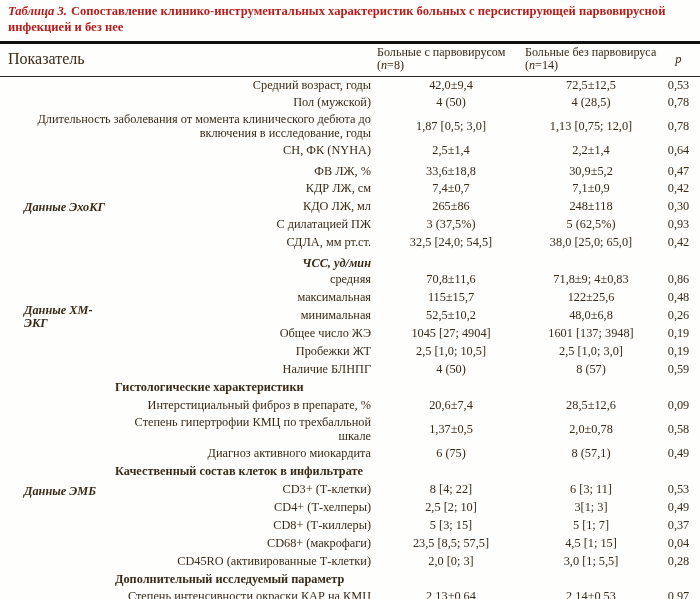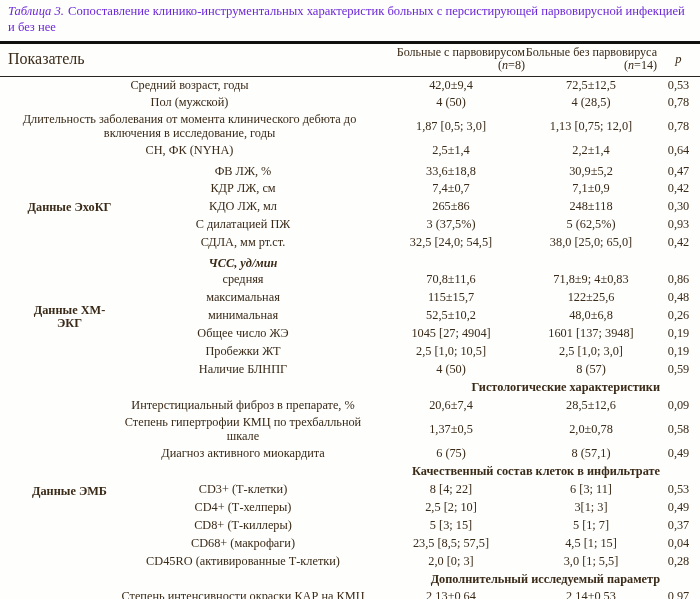--- a/index.html
+++ b/index.html
@@ -7,63 +7,64 @@
     width: 700px;
     height: 599px;
     box-sizing: border-box;
     background: #fefefc;
     font-family: "Liberation Serif", "DejaVu Serif", serif;
     color: #3a2a18;
     overflow: hidden;
   }
   .title {
     padding: 4px 12px 5px 8px;
-    font-weight: normal;
+    font-weight: bold;
     font-size: 12.6px;
     line-height: 1.26;
-    color: #6d28d9;
+    color: #b91c1c;
     border-bottom: 3px solid #101010;
   }
   .title .tlabel { font-style: italic; margin-right: 4px; }
   table {
     width: 700px;
     border-collapse: collapse;
     table-layout: fixed;
     font-size: 12.3px;
     border-bottom: 3px solid #101010;
   }
   thead td {
     border-bottom: 1px solid #2a2420;
     vertical-align: middle;
     padding: 2px 0 3px 0;
     color: #3a2a18;
   }
   .head-indicator { padding-left: 8px; text-align: left; font-size: 16px; }
-  .head-group { text-align: right; line-height: 1.12; font-size: 12.1px; }
+  .head-group { text-align: left; line-height: 1.12; font-size: 12.1px; }
   .head-p { text-align: center; font-style: italic; font-size: 12.6px; }
   tbody td {
     vertical-align: middle;
     line-height: 1.12;
     padding: 1px 0;
   }
   tbody tr { height: 18px; }
   tr.section-start > td { padding-top: 5px; }
-  .label-cell { text-align: center; padding-right: 6px; }
+  .label-cell { text-align: right; padding-right: 6px; }
   .label-full { padding-left: 8px; }
   .bold { font-weight: bold; font-style: italic; }
   .val { text-align: center; }
   .group-cell {
     font-weight: bold;
-    text-align: center;
+    text-align: left;
     padding-left: 24px;
     vertical-align: middle;
+    font-style: italic;
   }
   .section-cell {
     font-weight: bold;
-    text-align: right;
+    text-align: left;
     padding-right: 40px;
   }
 </style>
 </head>
 <body>
 
 <div class="page">
 
   <div class="title">
     <span class="tlabel">Таблица 3.</span><span>Сопоставление клинико-инструментальных характеристик больных с персистирующей парвовирусной инфекцией и без нее</span>

